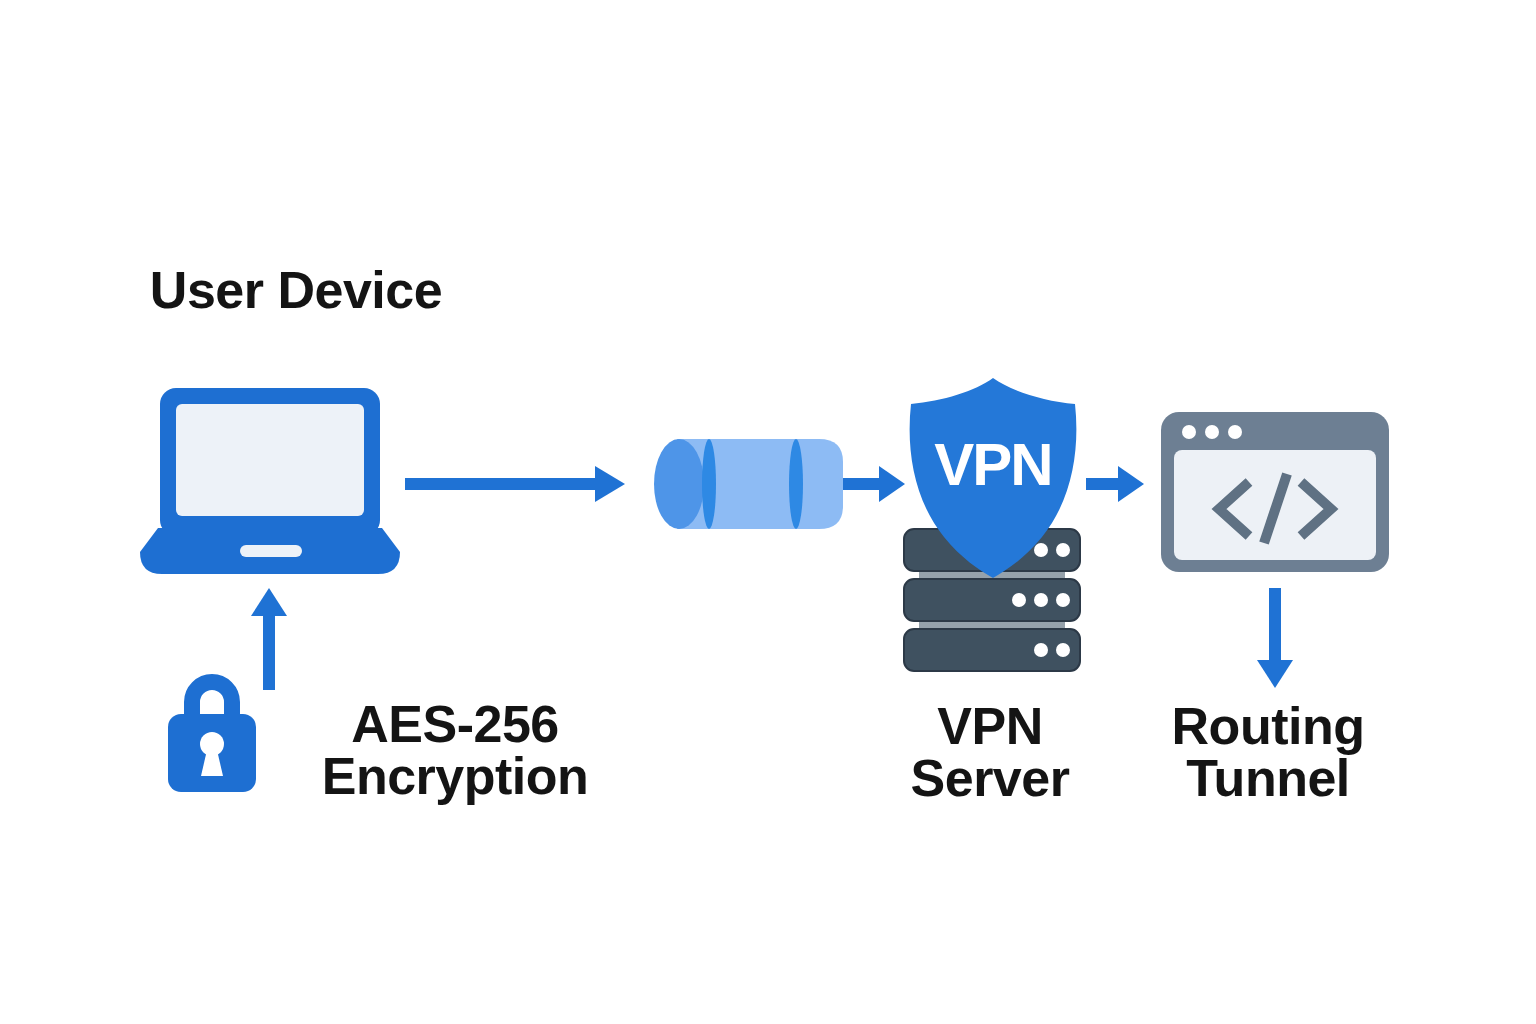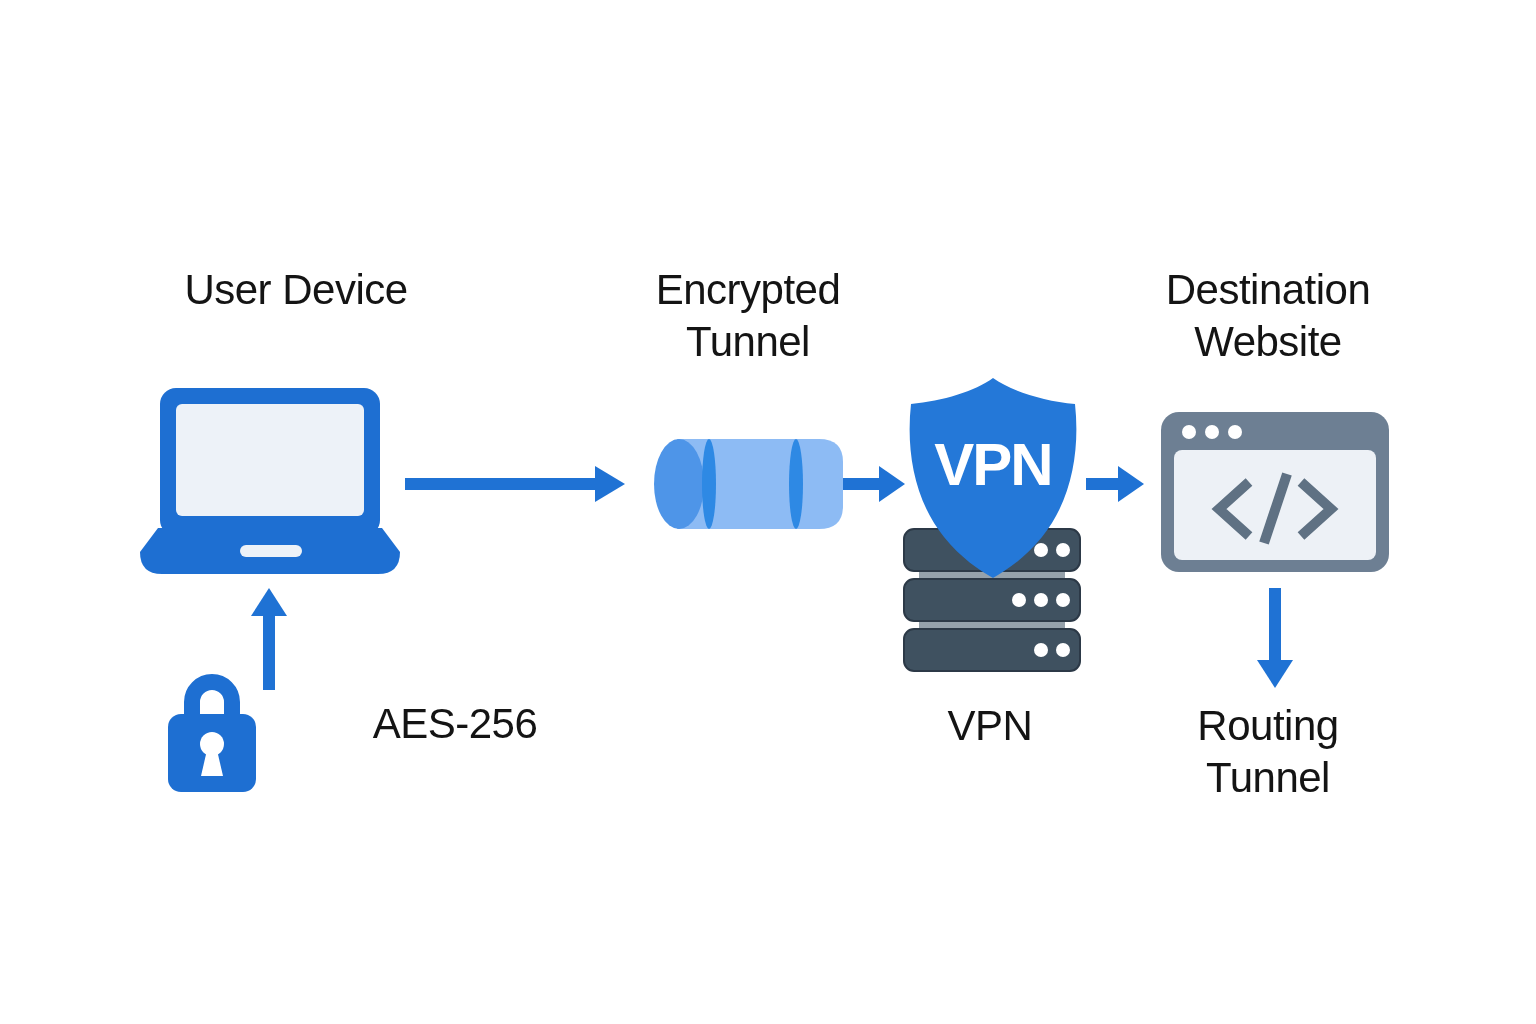--- a/index.html
+++ b/index.html
@@ -24,22 +24,22 @@
   body{
     background:var(--bg);
     font-family:"Liberation Sans","DejaVu Sans",sans-serif;
     width:1536px;height:1024px;overflow:hidden;
   }
   .canvas{position:relative;width:1536px;height:1024px;background:var(--bg);}
   .node-label{
     position:absolute;
     width:400px;
     text-align:center;
-    font-size:42px;
-    font-weight:400;
+    font-size:52px;
+    font-weight:700;
     line-height:52px;
     color:var(--text);
     letter-spacing:-0.5px;
   }
   .node-label.left-align{text-align:center;width:340px;}
   .abs{position:absolute;}
   svg{display:block;}
   .shield-text{
     position:absolute;
     left:0;top:52px;width:100%;
@@ -52,29 +52,21 @@
 </style>
 </head>
 <body>
 
 <div class="canvas">
 
   <div class="node-label abs" style="left:96px;top:264px;">
     <span>User Device</span>
   </div>
 
-  <div class="node-label abs" style="left:548px;top:264px;">
-    <div>Encrypted</div>
-    <div>Tunnel</div>
-  </div>
 
-  <div class="node-label abs" style="left:1068px;top:264px;">
-    <div>Destination</div>
-    <div>Website</div>
-  </div>
 
   <div class="abs" style="left:140px;top:388px;">
     <svg width="260" height="190" viewBox="0 0 260 190">
       <rect x="20" y="0" width="220" height="148" rx="16" fill="var(--primary-blue)"></rect>
       <rect x="36" y="16" width="188" height="112" rx="6" fill="var(--screen-white)"></rect>
       <path d="M18,140 L242,140 L260,164 Q260,186 238,186 L22,186 Q0,186 0,164 Z" fill="var(--primary-blue)"></path>
       <rect x="100" y="157" width="62" height="12" rx="6" fill="var(--screen-white)"></rect>
     </svg>
   </div>
 
@@ -164,24 +156,26 @@
 
   <div class="abs" style="left:249px;top:588px;">
     <svg width="40" height="102" viewBox="0 0 40 102">
       <polygon points="2,28 38,28 20,0" fill="var(--arrow-blue)"></polygon>
       <rect x="14" y="26" width="12" height="76" fill="var(--arrow-blue)"></rect>
     </svg>
   </div>
 
   <div class="node-label left-align abs" style="left:285px;top:698px;">
     <div>AES-256</div>
+    <div>Encryption</div>
   </div>
 
   <div class="node-label abs" style="left:790px;top:700px;">
     <div>VPN</div>
+    <div>Server</div>
   </div>
 
   <div class="node-label abs" style="left:1068px;top:700px;">
     <div>Routing</div>
     <div>Tunnel</div>
   </div>
 
 </div>
 
 </body></html>

